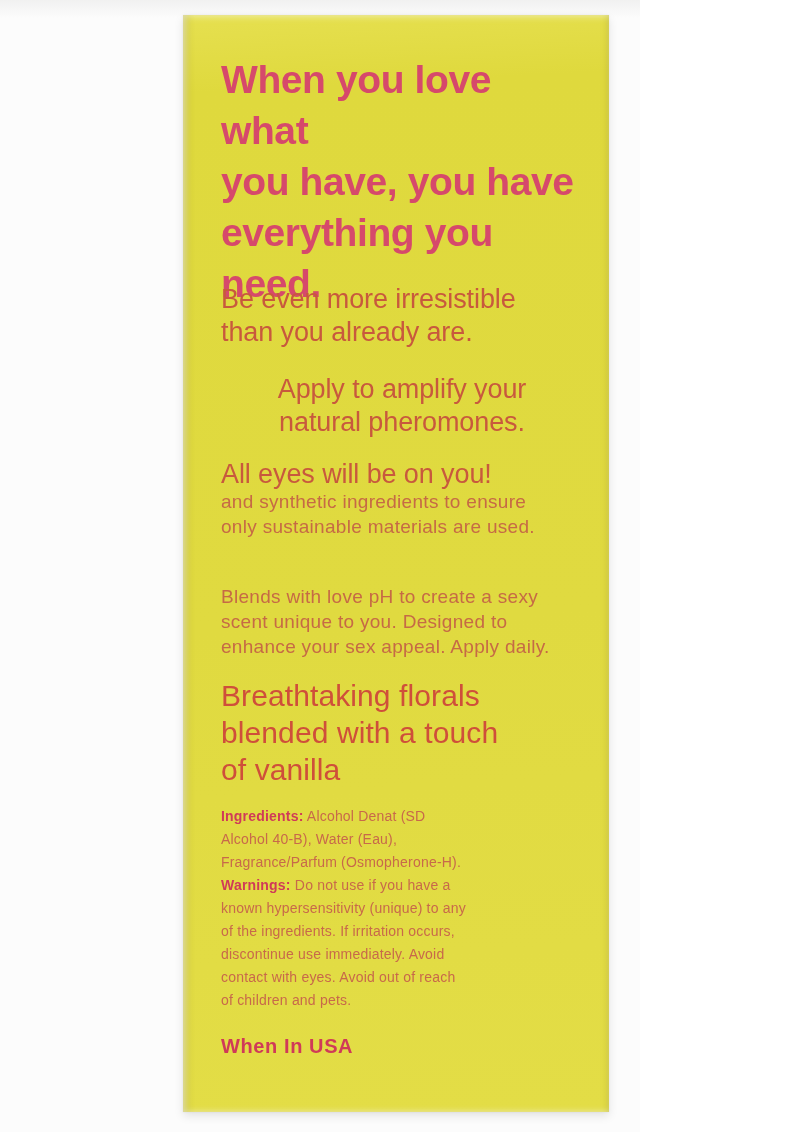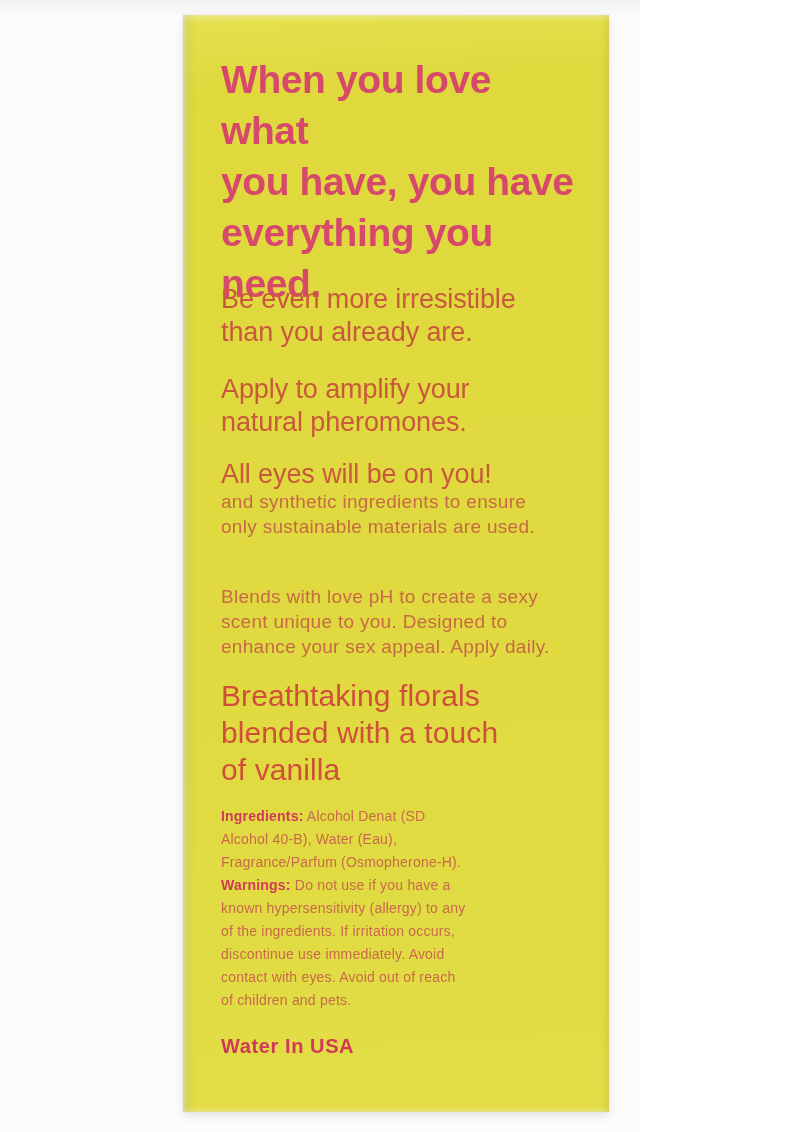--- a/index.html
+++ b/index.html
@@ -52,21 +52,21 @@
 
   .tagline {
     font-size: 27px;
     line-height: 33px;
     font-weight: 400;
     letter-spacing: -0.1px;
     color: #c8593d;
     margin-top: 40px;
   }
   .tagline-1 { top: 228px; }
-  .tagline-2 { top: 318px; }
+  .tagline-2 { top: 318px; text-align: center; }
   .tagline-3 { top: 403px; }
 
   .bodypara {
     font-size: 19px;
     line-height: 25px;
     letter-spacing: 0.3px;
     color: #c66a45;
   }
   .bodypara-1 { top: 474px; }
   .bodypara-2 { top: 569px; }
@@ -140,23 +140,23 @@
       <div>Breathtaking florals</div>
       <div>blended with a touch</div>
       <div>of vanilla</div>
     </div>
 
     <div class="block ingredients">
       <div><span class="lead">Ingredients:</span><span> Alcohol Denat (SD</span></div>
       <div>Alcohol 40-B), Water (Eau),</div>
       <div>Fragrance/Parfum (Osmopherone-H).</div>
       <div><span class="lead">Warnings:</span><span> Do not use if you have a</span></div>
-      <div>known hypersensitivity (allergy) to any</div>
+      <div>known hypersensitivity (unique) to any</div>
       <div>of the ingredients. If irritation occurs,</div>
       <div>discontinue use immediately. Avoid</div>
       <div>contact with eyes. Avoid out of reach</div>
       <div>of children and pets.</div>
     </div>
 
-    <div class="block made-in">Water In USA</div>
+    <div class="block made-in">When In USA</div>
 
   </div>
 </div>
 
 </body></html>

